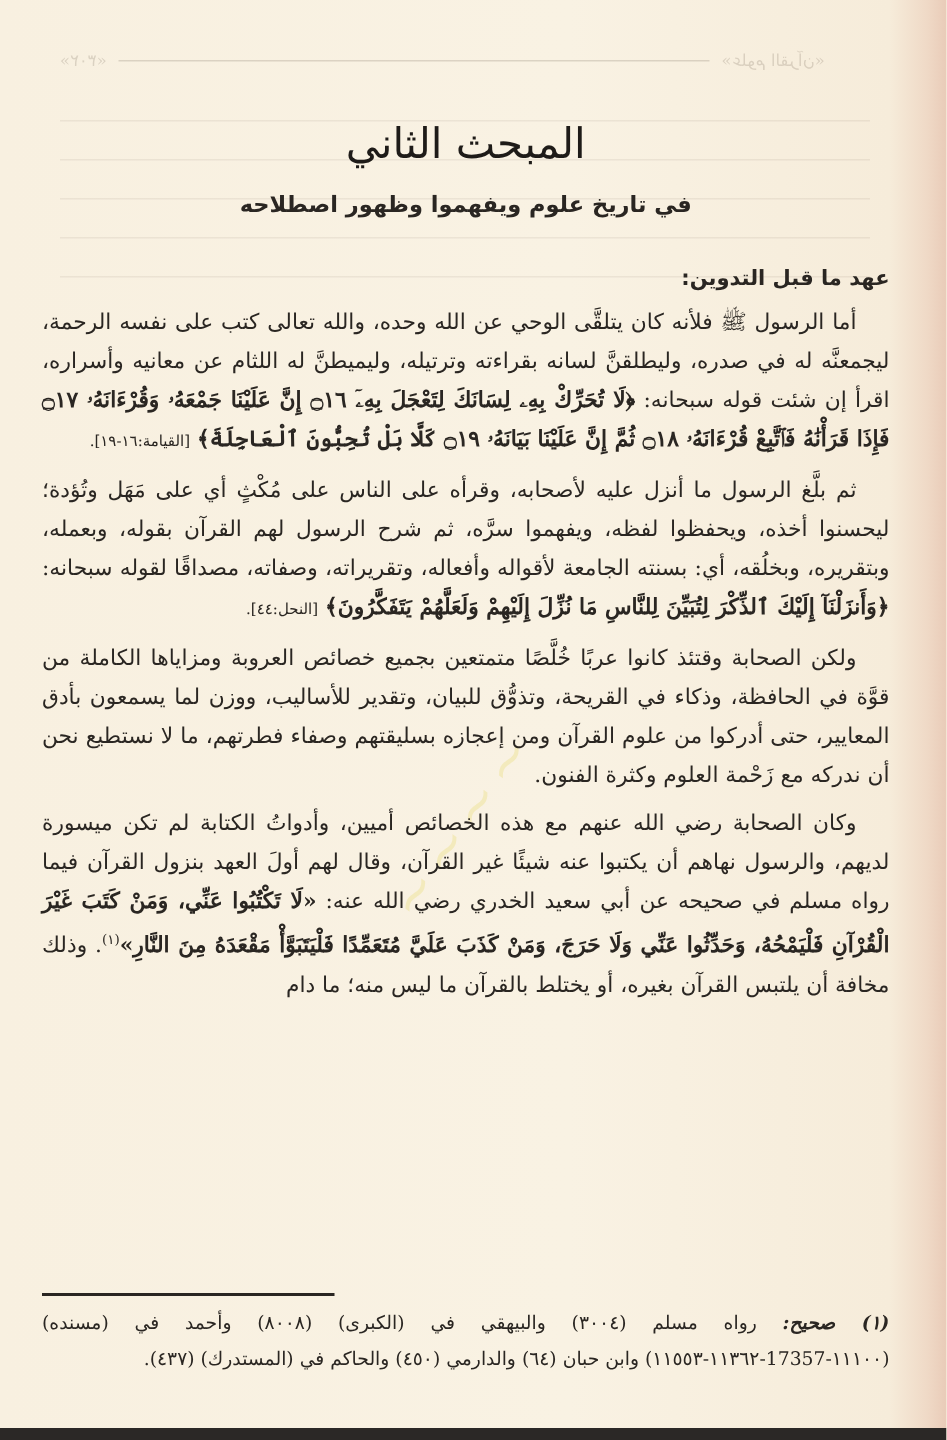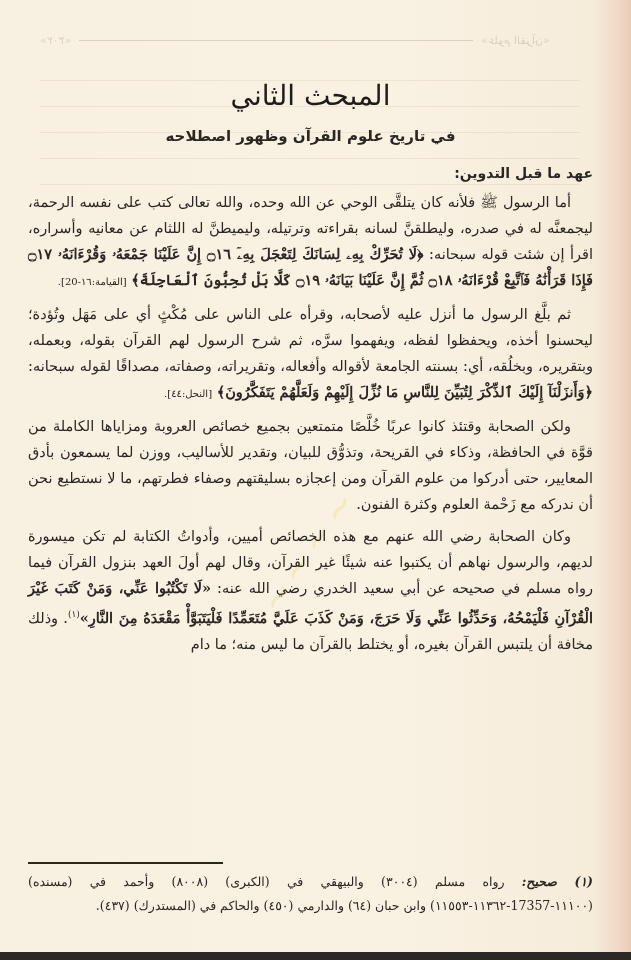--- a/index.html
+++ b/index.html
@@ -37,21 +37,21 @@
   .title {
     text-align:center; font-size:28px; font-weight:normal;
     margin:0; line-height:40px; color:#1e1b18;
   }
   .subtitle {
     text-align:center; font-family:"DejaVu Sans", sans-serif;
     font-weight:bold; font-size:15px; margin:8px 0 0 0; line-height:24px;
   }
   .section-heading {
     font-family:"DejaVu Sans", sans-serif; font-weight:bold;
-    font-size:14px; margin:13px 0 4px 0; line-height:24px;
+    font-size:14px; margin:26px 0 4px 0; line-height:24px;
   }
   .para {
     font-size:14.5px; line-height:26px; margin:0 0 6px 0;
     text-indent:22px; text-align:justify;
   }
   .quran { font-weight:bold; }
   .ref { font-size:10px; }
   .hadith { font-weight:bold; }
   .fn-mark { font-size:9px; vertical-align:super; }
   .footnote-rule {
@@ -83,27 +83,27 @@
   <div class="bleed-line" style="top:80px"></div>
   <div class="bleed-line" style="top:106px"></div>
   <div class="bleed-line" style="top:132px"></div>
   <div class="bleed-line" style="top:158px"></div>
   <div class="bleed-line" style="top:184px"></div>
 
   <div class="watermark">~~~~</div>
 
   <div class="content">
     <h1 class="title">المبحث الثاني</h1>
-    <h2 class="subtitle">في تاريخ علوم القرآن وظهور اصطلاحه</h2>
+    <h2 class="subtitle">في تاريخ علوم ويفهموا وظهور اصطلاحه</h2>
     <div class="section-heading">عهد ما قبل التدوين:</div>
 
 
     <p class="para">
       <span>أما الرسول ﷺ فلأنه كان يتلقَّى الوحي عن الله وحده، والله تعالى كتب على نفسه الرحمة، ليجمعنَّه له في صدره، وليطلقنَّ لسانه بقراءته وترتيله، وليميطنَّ له اللثام عن معانيه وأسراره، اقرأ إن شئت قوله سبحانه: </span><span class="quran">﴿لَا تُحَرِّكْ بِهِۦ لِسَانَكَ لِتَعْجَلَ بِهِۦٓ ۝١٦ إِنَّ عَلَيْنَا جَمْعَهُۥ وَقُرْءَانَهُۥ ۝١٧ فَإِذَا قَرَأْنَٰهُ فَٱتَّبِعْ قُرْءَانَهُۥ ۝١٨ ثُمَّ إِنَّ عَلَيْنَا بَيَانَهُۥ ۝١٩ كَلَّا بَلْ تُحِبُّونَ ٱلْعَاجِلَةَ﴾</span>
-      <span class="ref">[القيامة:١٦-20].</span>
+      <span class="ref">[القيامة:١٦-١٩].</span>
     </p>
 
     <p class="para">
       <span>ثم بلَّغ الرسول ما أنزل عليه لأصحابه، وقرأه على الناس على مُكْثٍ أي على مَهَل وتُؤدة؛ ليحسنوا أخذه، ويحفظوا لفظه، ويفهموا سرَّه، ثم شرح الرسول لهم القرآن بقوله، وبعمله، وبتقريره، وبخلُقه، أي: بسنته الجامعة لأقواله وأفعاله، وتقريراته، وصفاته، مصداقًا لقوله سبحانه: </span><span class="quran">﴿وَأَنزَلْنَآ إِلَيْكَ ٱلذِّكْرَ لِتُبَيِّنَ لِلنَّاسِ مَا نُزِّلَ إِلَيْهِمْ وَلَعَلَّهُمْ يَتَفَكَّرُونَ﴾</span>
       <span class="ref">[النحل:٤٤].</span>
     </p>
 
     <p class="para">
       <span>ولكن الصحابة وقتئذ كانوا عربًا خُلَّصًا متمتعين بجميع خصائص العروبة ومزاياها الكاملة من قوَّة في الحافظة، وذكاء في القريحة، وتذوُّق للبيان، وتقدير للأساليب، ووزن لما يسمعون بأدق المعايير، حتى أدركوا من علوم القرآن ومن إعجازه بسليقتهم وصفاء فطرتهم، ما لا نستطيع نحن أن ندركه مع زَحْمة العلوم وكثرة الفنون.</span>
     </p>

